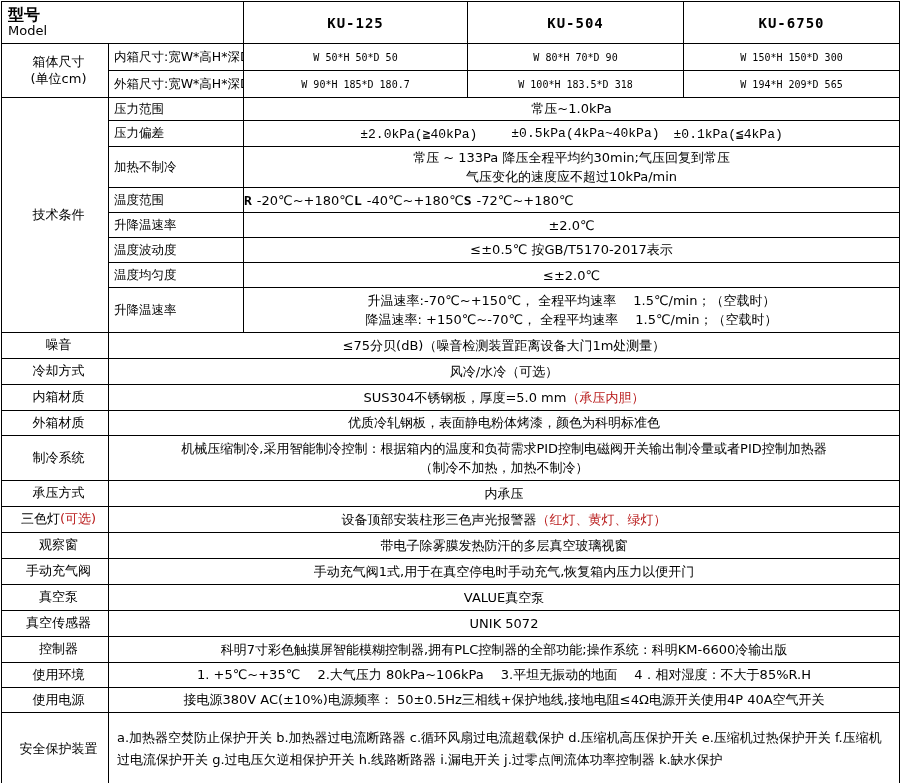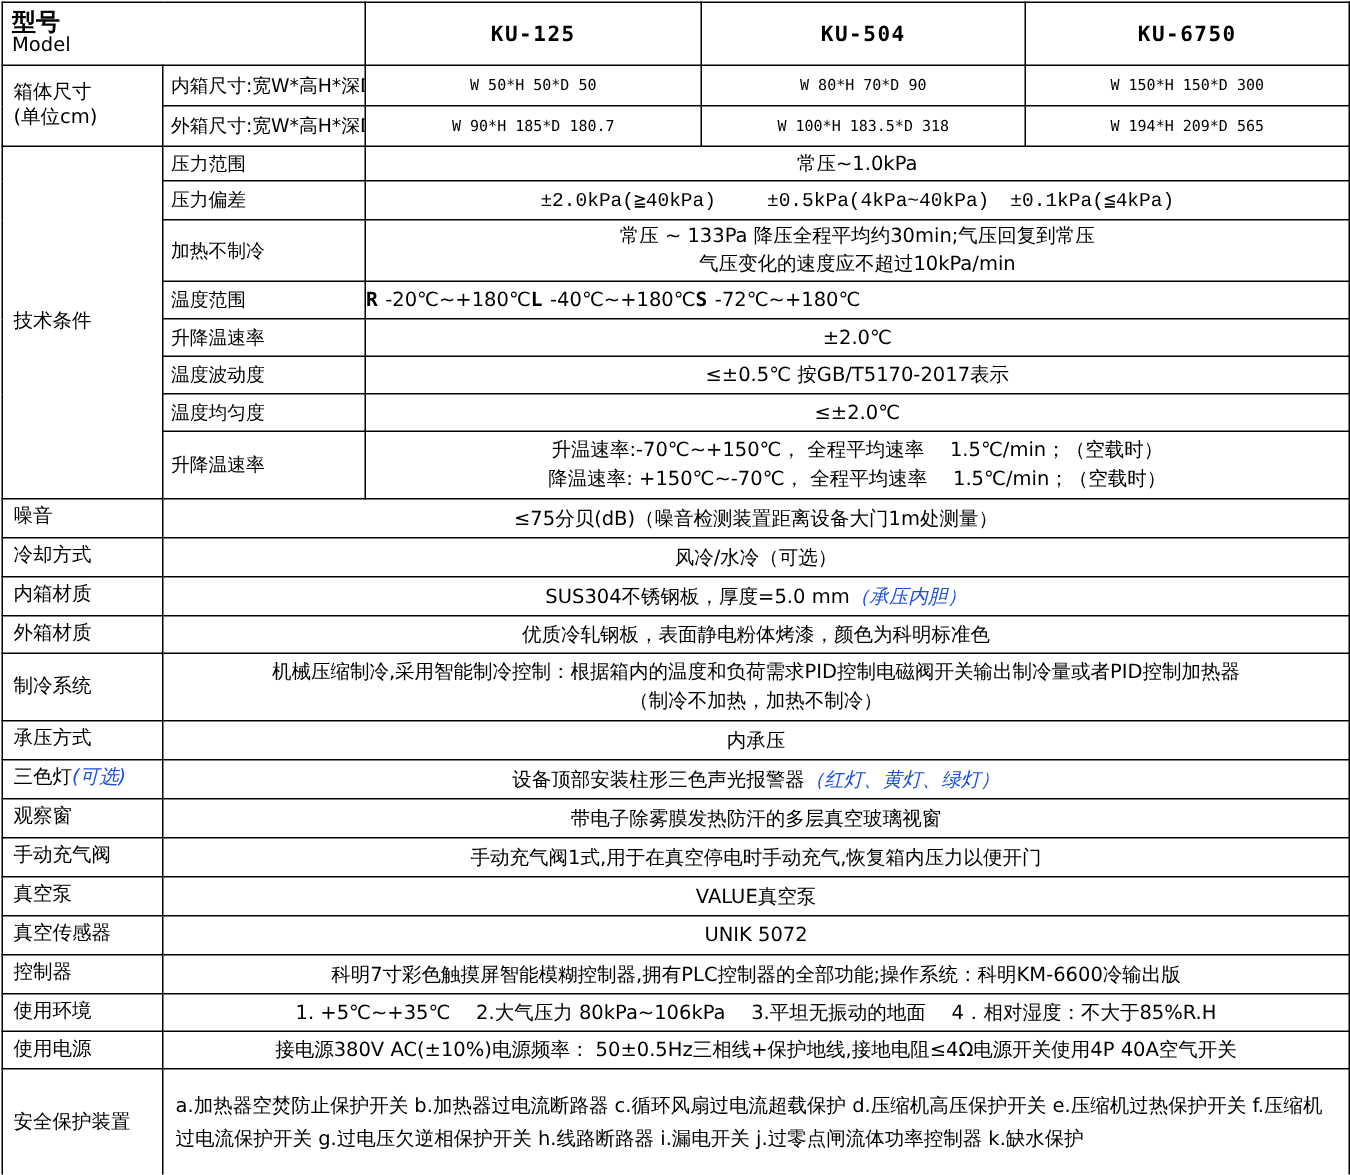--- a/index.html
+++ b/index.html
@@ -2,36 +2,36 @@
 <html><head>
 <meta charset="utf-8">
 <style>
   html,body{margin:0;padding:0;background:#fff;}
   body{font-family:"DejaVu Sans","Liberation Sans",sans-serif;color:#000;}
   .wrap{width:900px;height:783px;box-sizing:border-box;padding:1px 0 0 1px;}
   table{border-collapse:collapse;table-layout:fixed;width:898px;}
   td{border:1px solid #000;font-size:13px;vertical-align:middle;padding:0;overflow:hidden;}
   .r42{height:42px}.r27{height:27px}.r23{height:23px}.r26{height:26px}
   .r41{height:41px}.r25{height:25px}.r45{height:45px}.r73{height:73px}
-  .label-cell{text-align:left;padding-left:7px;line-height:1.25;}
+  .label-cell{text-align:center;padding-left:7px;line-height:1.25;}
   .sublabel-cell{text-align:left;padding-left:5px;white-space:nowrap;font-size:12.5px;}
   .value{text-align:center;}
   .mono{font-family:"DejaVu Sans Mono","Liberation Mono",monospace;font-size:10px;white-space:nowrap;}
   .head-cell{text-align:left;padding-left:6px;}
   .model-cn{font-weight:bold;font-size:16px;line-height:1.15;}
   .model-en{font-size:13px;line-height:1.15;}
   .model-name{text-align:center;font-weight:bold;font-size:14px;letter-spacing:1px;
               font-family:"DejaVu Sans Mono","Liberation Mono",monospace;}
   .two-line{line-height:1.5;text-align:center;}
   .triple{display:flex;justify-content:flex-start;align-items:center;}
   .grade{font-weight:bold;margin-right:5px;font-family:"DejaVu Sans Mono","Liberation Mono",monospace;}
   .pd-wrap{display:flex;justify-content:center;align-items:center;font-family:Liberation Mono, monospace;}
   .gap-lg{margin-left:34px;}
   .gap-sm{margin-left:14px;}
-  .note{color:#1d4ed8;font-style:italic;}
+  .note{color:#b91c1c;}
   .para{text-align:left;padding:0 8px;line-height:1.7;}
 </style>
 </head>
 <body>
 
 <div class="wrap">
 <table>
 <colgroup>
   <col style="width:107px">
         <col style="width:135px">

